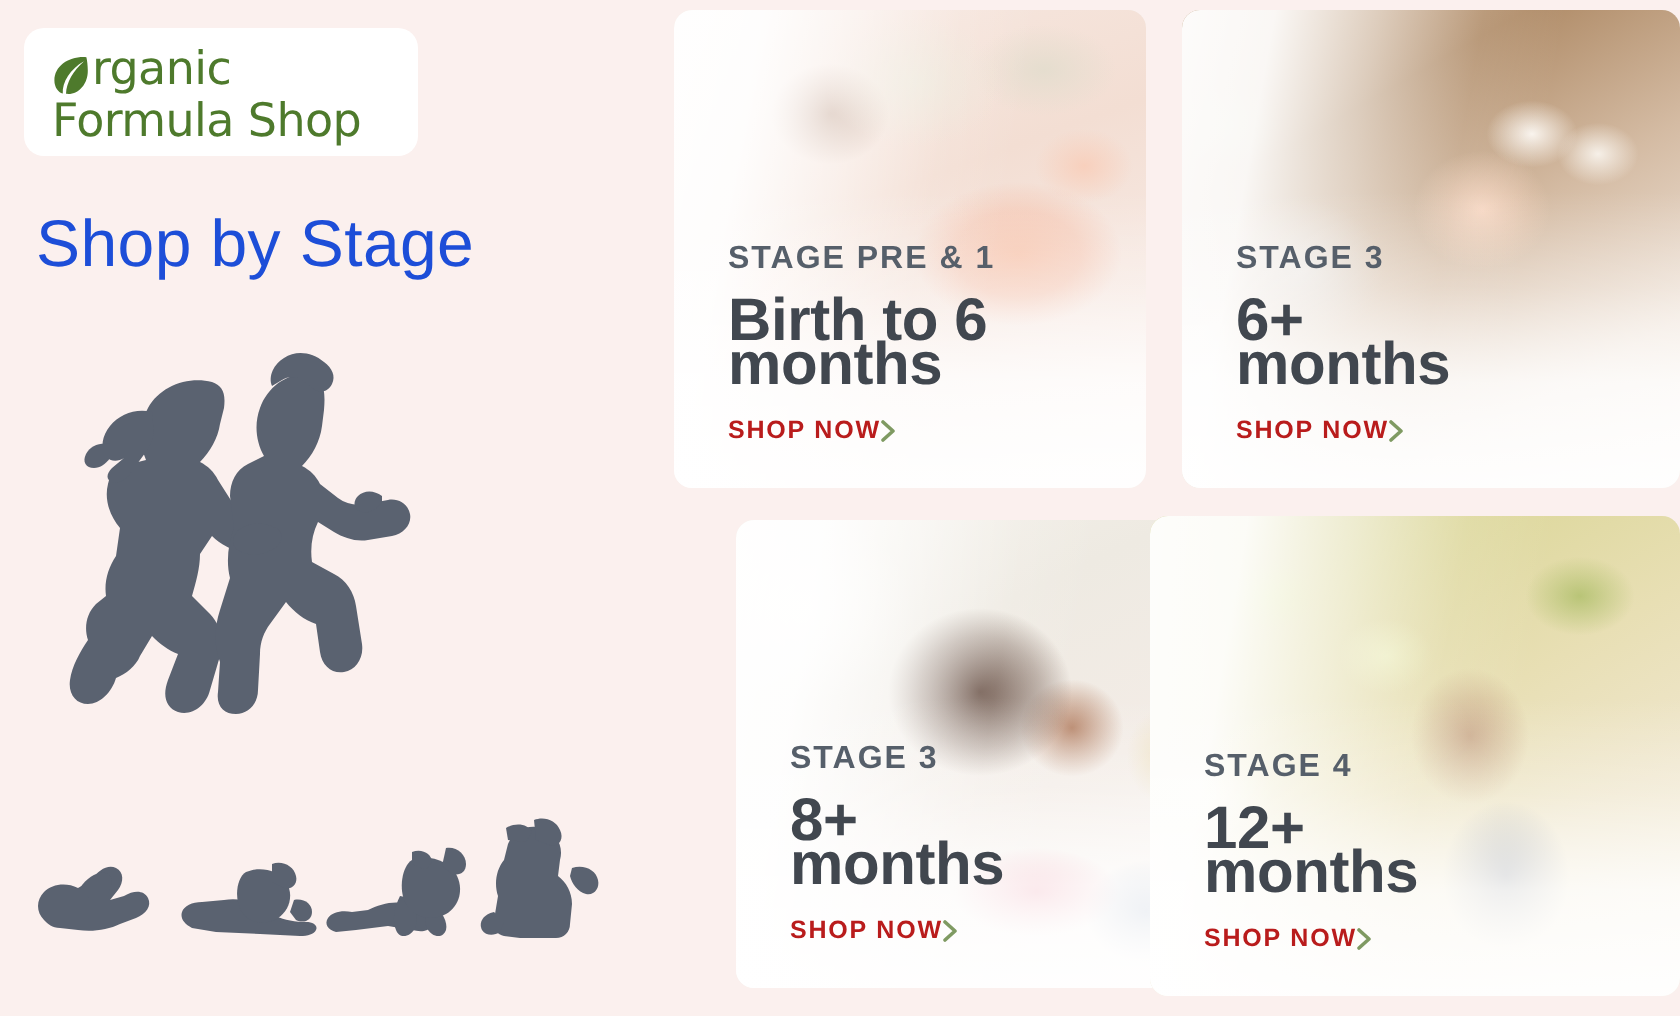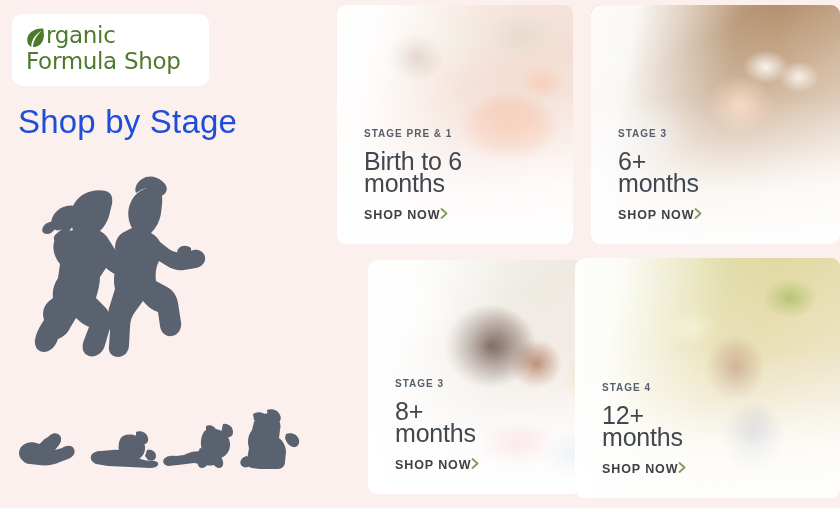--- a/index.html
+++ b/index.html
@@ -27,21 +27,21 @@
   
   .left-panel {
     position: absolute;
     left: 0; top: 0;
     width: 320px; height: 508px;
   }
 
   .logo-badge {
     position: absolute;
     left: 12px; top: 14px;
-    width: 197px; height: 72px;
+    width: 197px; height: 64px;
     background: #ffffff;
     border-radius: 10px;
     padding: 8px 14px 0 14px;
   }
   .logo-line {
     display: flex;
     align-items: center;
     font-size: 23px;
     line-height: 26px;
     letter-spacing: -0.3px;
@@ -112,43 +112,43 @@
        rgba(255,255,255,0.30) 42%,
        rgba(255,255,255,0.00) 62%);
   }
   .card-body {
     position: absolute;
     left: 27px;
     bottom: 22px;
     z-index: 4;
   }
   .card-eyebrow {
-    font-size: 10px;
+    font-size: 16px;
     font-weight: bold;
     letter-spacing: 1.0px;
     color: #565f6a;
     margin-bottom: 11px;
     white-space: nowrap;
   }
   .card-heading {
-    font-size: 25px;
-    font-weight: normal;
+    font-size: 30px;
+    font-weight: bold;
     line-height: 22px;
     color: #41474f;
     letter-spacing: -0.2px;
     margin-bottom: 14px;
     white-space: pre-line;
   }
   .card-cta {
     display: flex;
-    align-items: flex-start;
+    align-items: center;
     font-size: 12.5px;
     font-weight: bold;
     letter-spacing: 0.9px;
-    color: #404040;
+    color: #b91c1c;
     cursor: pointer;
     white-space: nowrap;
   }
   .cta-chevron { display: inline-block; width: 9px; height: 11px; }
 
   
   #card-1 { left: 337px; top: 5px;   width: 236px; height: 239px; }
   #card-2 { left: 591px; top: 5px;   width: 249px; height: 239px; }
   #card-3 { left: 320px; top: 260px; width: 237px; height: 234px; margin-left: 48px; }
   #card-4 { left: 575px; top: 258px; width: 265px; height: 240px; }

